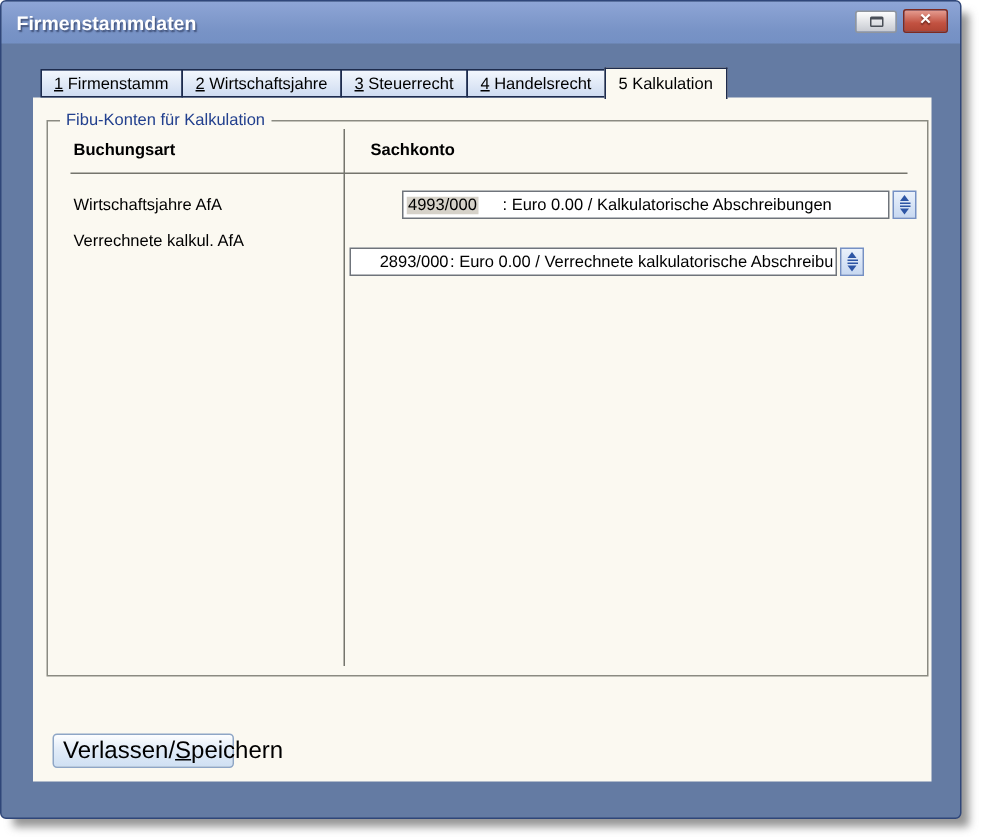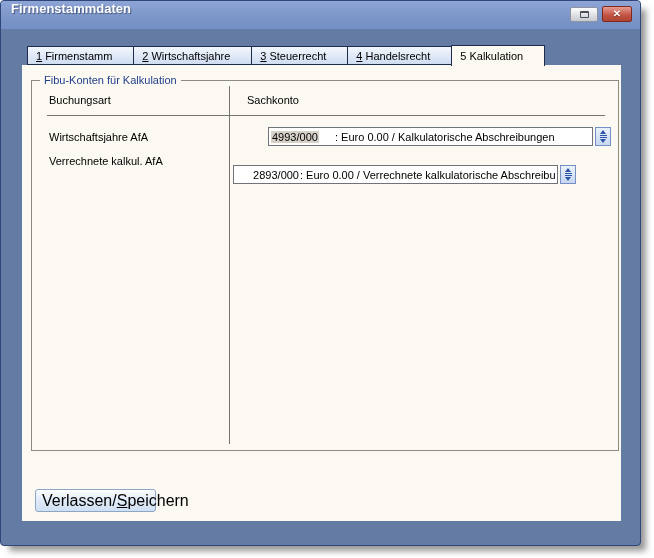--- a/index.html
+++ b/index.html
@@ -2,45 +2,45 @@
 <html><head>
 <meta charset="utf-8">
 <style>
   html,body{margin:0;padding:0;}
   .canvas{position:relative;width:654px;height:558px;background:#ffffff;overflow:hidden;
           font-family:"Liberation Sans",sans-serif;font-size:11px;color:#000;}
   .window{position:absolute;left:0;top:0;width:639px;height:544px;border:1px solid #2f4679;
           border-radius:4px;background:#647ba3;overflow:hidden;
           box-shadow:7px 7px 6px -2px rgba(105,105,105,0.7);}
   .titlebar{height:28px;background:linear-gradient(#8ea5d6,#7893c6 70%,#7490c4);
-            display:flex;padding:0 8px 0 10px;position:relative;}
+            display:flex;align-items:center;padding:0 8px 0 10px;position:relative;}
   .title{color:#fff;font-weight:bold;font-size:13px;text-shadow:1px 1px 1px rgba(20,30,60,.55);}
   .win-controls{position:absolute;right:8px;top:5px;display:flex;gap:4px;align-items:center;}
   .btn-restore{width:28px;height:15px;box-sizing:border-box;border:1px solid #8f959e;border-radius:2px;
                background:linear-gradient(#fdfdfd,#c7cad1);display:flex;align-items:center;justify-content:center;}
   .restore-glyph{width:9px;height:7px;box-sizing:border-box;border:1px solid #4a4f57;border-top-width:2px;border-radius:1px;}
   .btn-close{width:30px;height:16px;box-sizing:border-box;border:1px solid #7d2a20;border-radius:2px;
              background:linear-gradient(#e59c90,#c25241 60%,#b04534);display:flex;align-items:center;justify-content:center;}
   .close-glyph{color:#fff;font-size:10px;font-weight:bold;line-height:1;text-shadow:0 1px 1px rgba(60,10,5,.6);}
 
   .body{position:relative;height:516px;box-sizing:border-box;padding:16px 19px 0 21px;}
   .tabs{display:flex;align-items:flex-end;margin-left:5px;height:20px;position:relative;z-index:2;}
-  .tab{height:19px;box-sizing:border-box;padding:3px 21px 0 8px;border:1px solid #1d2b4d;
+  .tab{height:19px;box-sizing:border-box;padding:3px 9px 0 8px;border:1px solid #1d2b4d;
        background:linear-gradient(#f3f7fd,#cfdcf1);margin-left:-1px;white-space:nowrap;cursor:default;}
   .tab:first-child{margin-left:0;}
   .tab.active{height:21px;padding-top:4px;background:#fbf9f1;border-bottom:none;margin-bottom:-1px;z-index:3;}
   .accel{margin-right:3px;}
   .u{text-decoration:underline;}
 
   .page{position:relative;background:#fbf9f1;height:456px;}
   .groupbox{position:absolute;left:9px;top:15px;width:586px;height:369px;border:1px solid #8b8b82;}
   .legend{position:absolute;left:8px;top:-7px;background:#fbf9f1;padding:0 4px;color:#22408e;line-height:12px;}
   .vdiv{position:absolute;left:197px;top:5px;bottom:6px;width:1px;background:#75756d;}
   .hsep{position:absolute;left:15px;right:13px;top:34px;height:1px;background:#75756d;}
-  .colhead{position:absolute;top:13px;}
+  .colhead{position:absolute;top:13px;font-weight:bold;}
   .ch1{left:17px;} .ch2{left:215px;}
   .rowlabel{position:absolute;left:17px;}
   .rl1{top:50px;} .rl2{top:74px;}
 
   .combo{position:absolute;display:flex;height:19px;}
   .c1{left:204px;top:46px;margin-left:32px;} .c2{left:201px;top:84px;}
   .combo-field{width:325px;box-sizing:border-box;border:1px solid #6f747b;background:#fff;
                display:flex;align-items:center;padding:0 2px;overflow:hidden;white-space:pre;}
   .acct{width:64px;flex:0 0 64px;display:flex;overflow:hidden;}
   .acct.right{justify-content:flex-end;}

